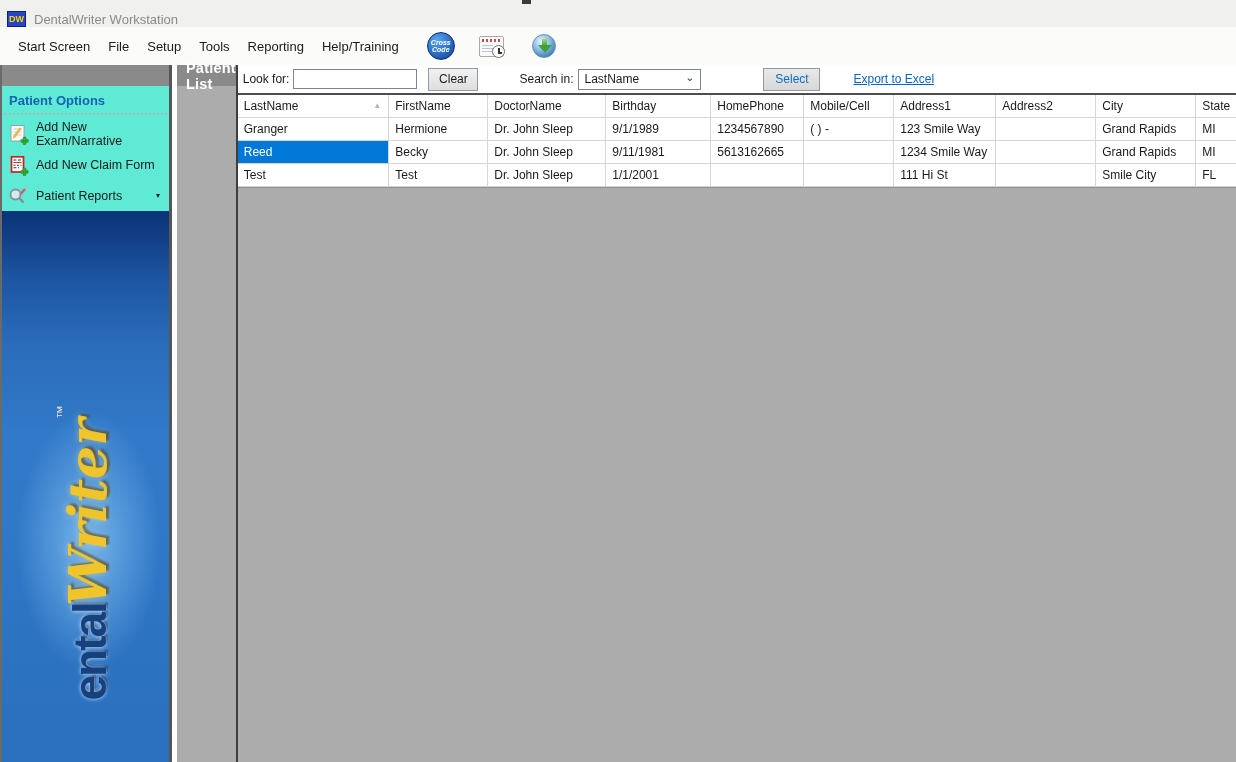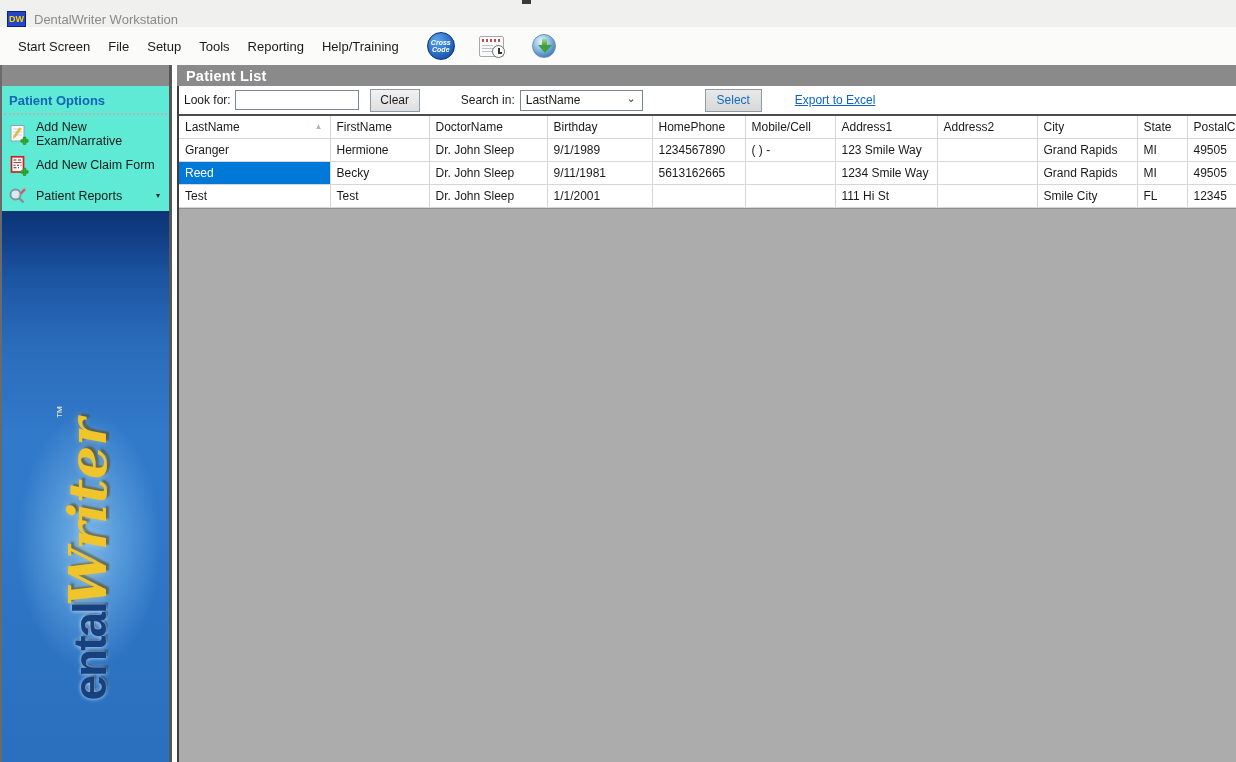--- a/index.html
+++ b/index.html
@@ -48,21 +48,21 @@
       radial-gradient(100px 180px at 52% 60%, rgba(130,190,240,.85), rgba(130,190,240,0) 72%),
       linear-gradient(180deg,#0a3476 0%, #123f86 5%, #1c55a2 12%, #2a6cba 24%, #3179c9 40%, #3079c8 58%, #2c73c2 78%, #2a70be 100%); }
   .logo { position:absolute; left:50%; top:62%; transform:translate(-50%,-50%) rotate(-90deg); white-space:nowrap; }
   .logo-ental { font-size:46px; font-weight:bold; letter-spacing:-2px; color:#16417f;
     text-shadow:0 0 4px rgba(215,235,255,.95), 2px 2px 1px rgba(8,25,60,.55); }
   .logo-writer { font-family:"DejaVu Serif", serif; font-style:italic; font-weight:bold; font-size:52px; color:#f0c52c; margin-left:-3px;
     text-shadow:2px 3px 2px rgba(80,55,0,.55), 0 0 7px rgba(255,240,150,.45); }
   .logo-tm { font-size:13px; color:#e9e4c8; vertical-align:40px; }
 
   
-  .content { flex:1; min-width:0; margin-left:5px; display:flex; flex-direction:column; background:#acacac; }
+  .content { flex:1; min-width:0; margin-left:5px; display:flex; flex-direction:row; background:#acacac; }
   .content-titlebar { height:21px; background:#8a8a8a; color:#fff; font-weight:bold; font-size:14.5px; display:flex; align-items:center; padding-left:9px; letter-spacing:.2px; }
   .content-body { flex:1; border-left:2px solid #3e3e3e; display:flex; flex-direction:column; min-height:0; }
 
   .toolbar { height:28px; background:#fff; display:flex; align-items:center; font-size:12px; flex:0 0 28px; }
   .lbl-lookfor { margin-left:5px; }
   .lookfor-input { margin-left:4px; width:124px; height:20px; border:1px solid #7a8699; background:#fff; font:inherit; padding:0 3px; }
   .btn { height:23px; background:linear-gradient(#f2f2f2,#dedede); border:1px solid #8d9aa8; font:inherit; font-size:12px; color:#1a1a1a; }
   .btn-clear { margin-left:11px; width:50px; }
   .lbl-searchin { margin-left:41px; }
   .combo { margin-left:5px; width:123px; height:21px; border:1px solid #7a8699; background:#fff; display:flex; align-items:center; padding-left:5px; cursor:default; }

